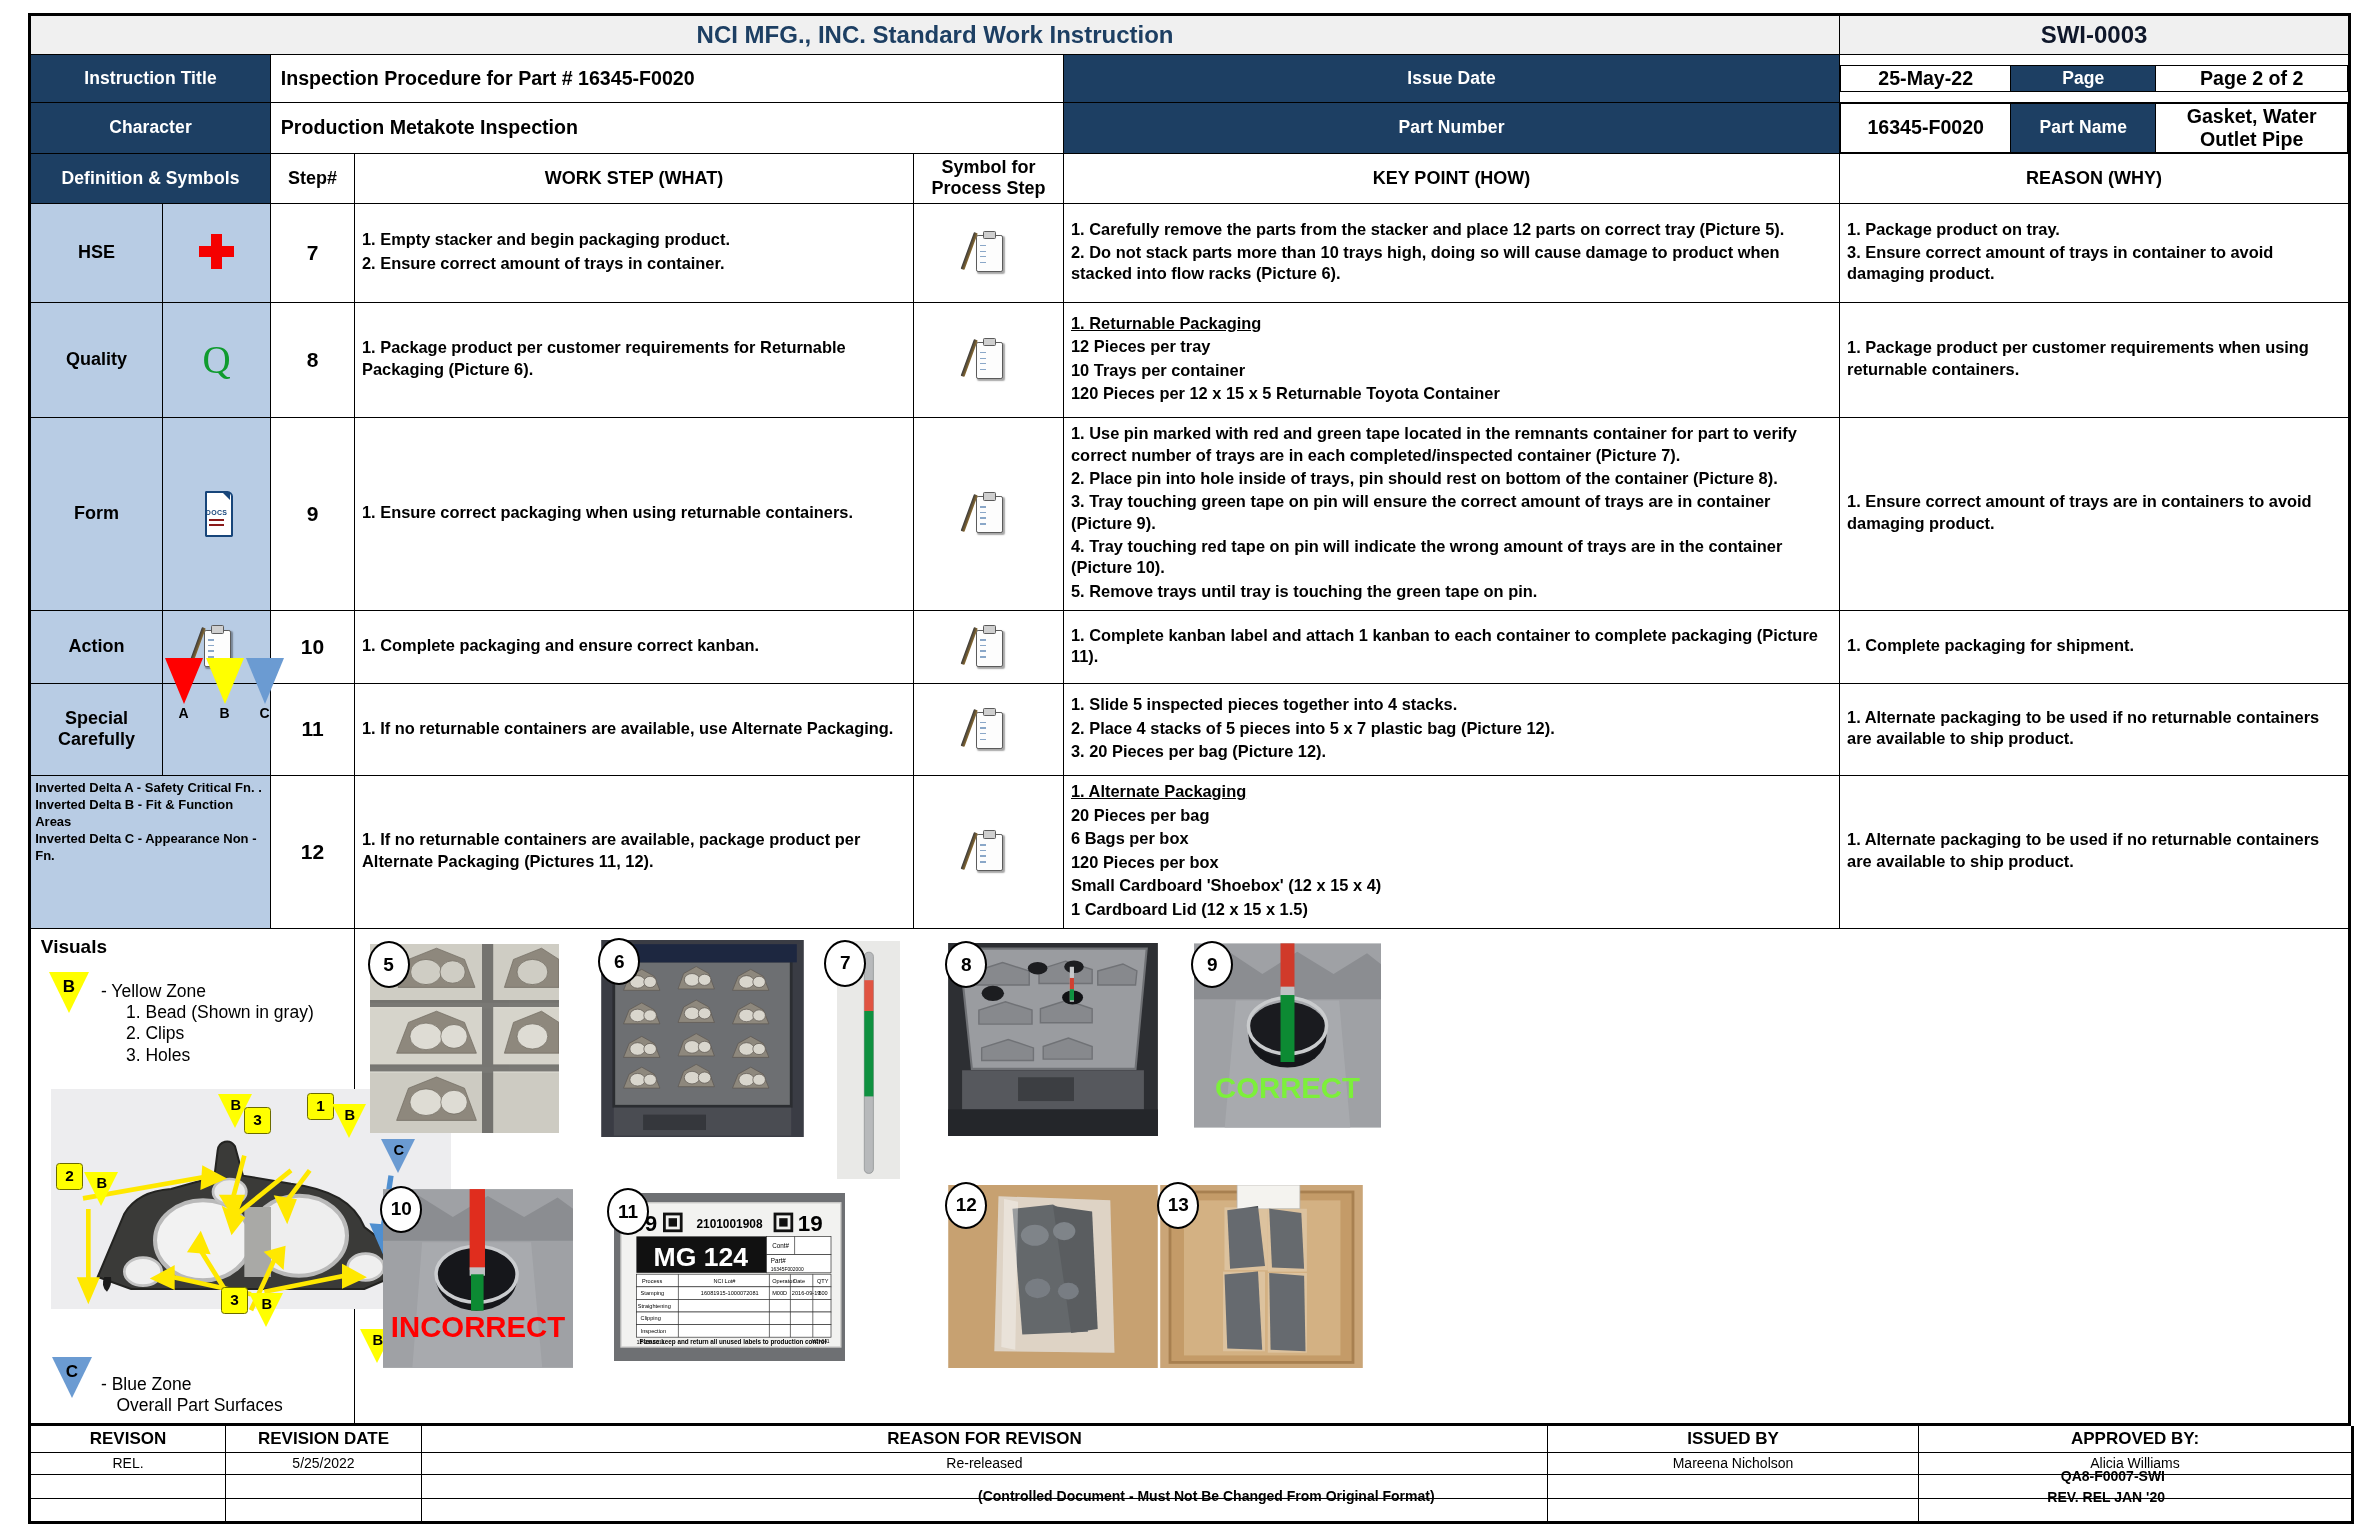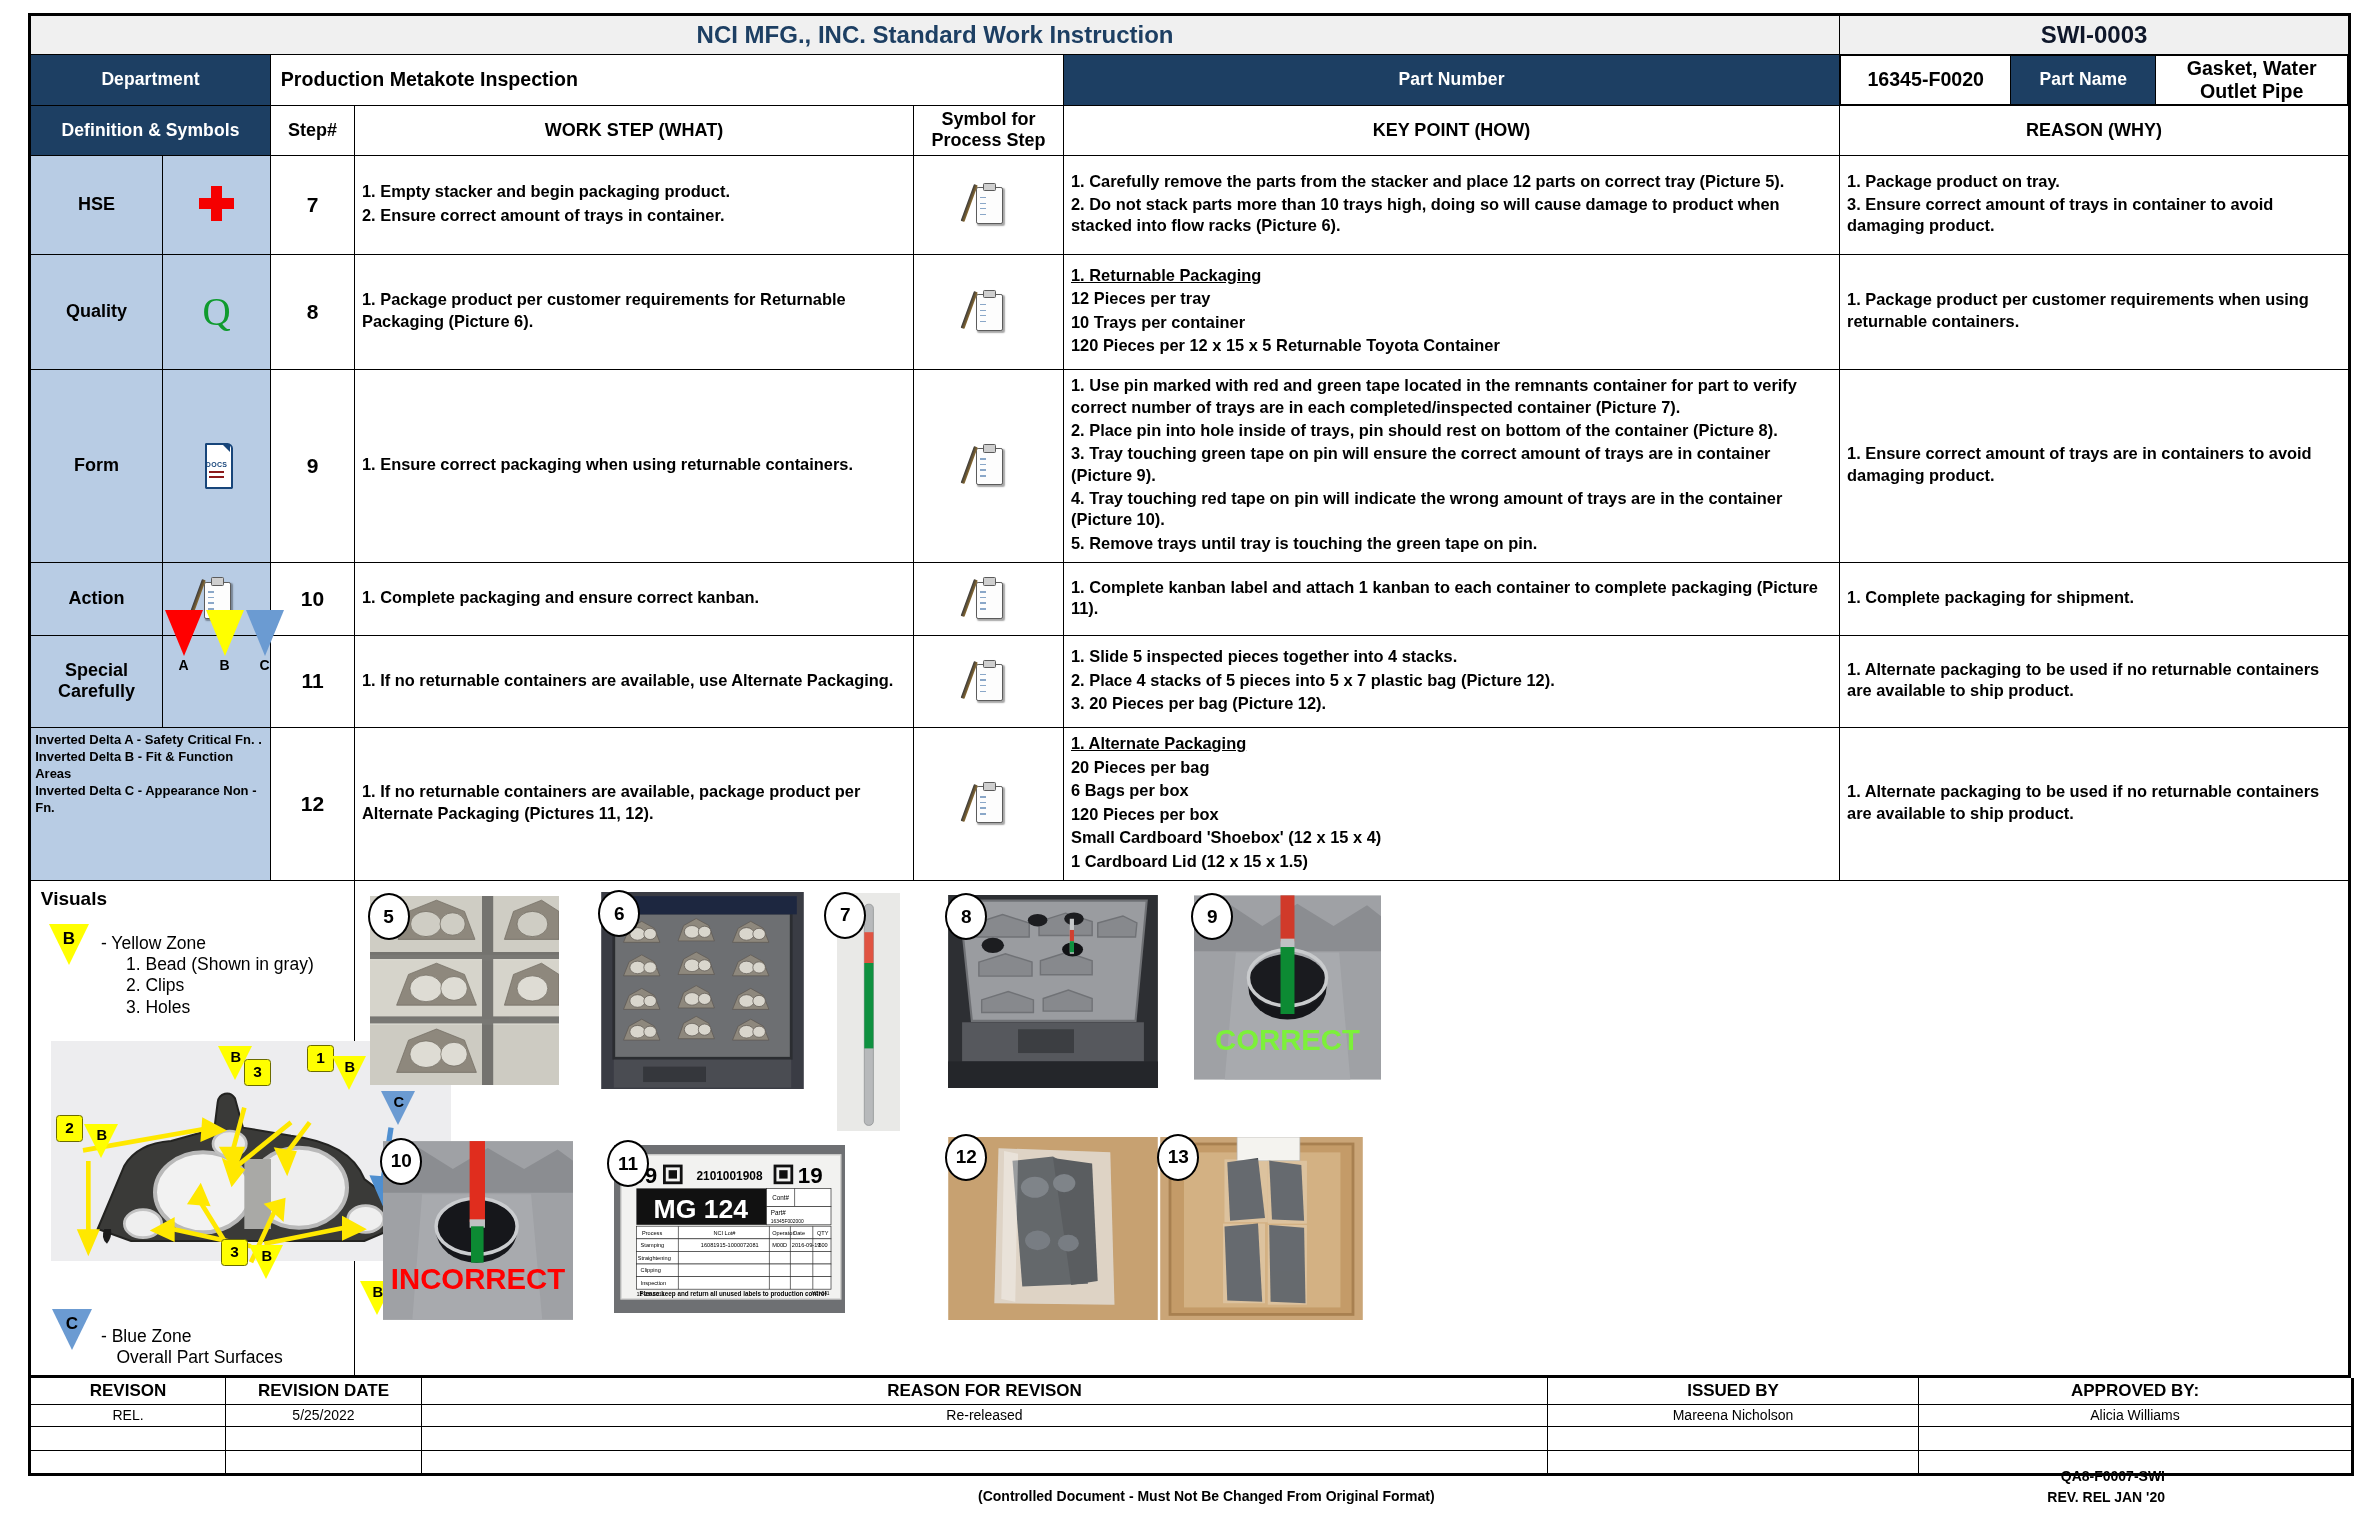--- a/index.html
+++ b/index.html
@@ -79,23 +79,39 @@
         <col style="width:776px">
         <col style="width:510px">
     </colgroup>
 
     <tbody>
         <tr>
       <td colspan="6" class="titlebar" style="height:36px">NCI MFG., INC. Standard Work Instruction</td>
       <td class="swibar">SWI-0003</td>
     </tr>
 
-
     <tr style="height:48px">
-      <td colspan="2" class="navy">Department</td>
+      <td colspan="2" class="navy">Instruction Title</td>
+      <td colspan="3" class="valcell">Inspection Procedure for Part # 16345-F0020</td>
+      <td class="navy" style="width:252px">Issue Date</td>
+      <td style="padding:0">
+        <table style="width:100%;border-collapse:collapse">
+          <tbody>
+                <tr>
+            <td style="width:33%;border-right:1.4px solid #000" class="valcenter">25-May-22</td>
+            <td style="width:28%;border-right:1.4px solid #000" class="navy">Page</td>
+            <td class="valcenter">Page 2 of 2</td>
+          </tr>
+        </tbody>
+            </table>
+      </td>
+    </tr>
+
+    <tr style="height:48px">
+      <td colspan="2" class="navy">Character</td>
       <td colspan="3" class="valcell">Production Metakote Inspection</td>
       <td class="navy">Part Number</td>
       <td style="padding:0">
         <table style="width:100%;border-collapse:collapse">
           <tbody>
                 <tr>
             <td style="width:33%;border-right:1.4px solid #000" class="valcenter">16345-F0020</td>
             <td style="width:28%;border-right:1.4px solid #000" class="navy">Part Name</td>
             <td class="valcenter">Gasket, Water Outlet Pipe</td>
           </tr>

